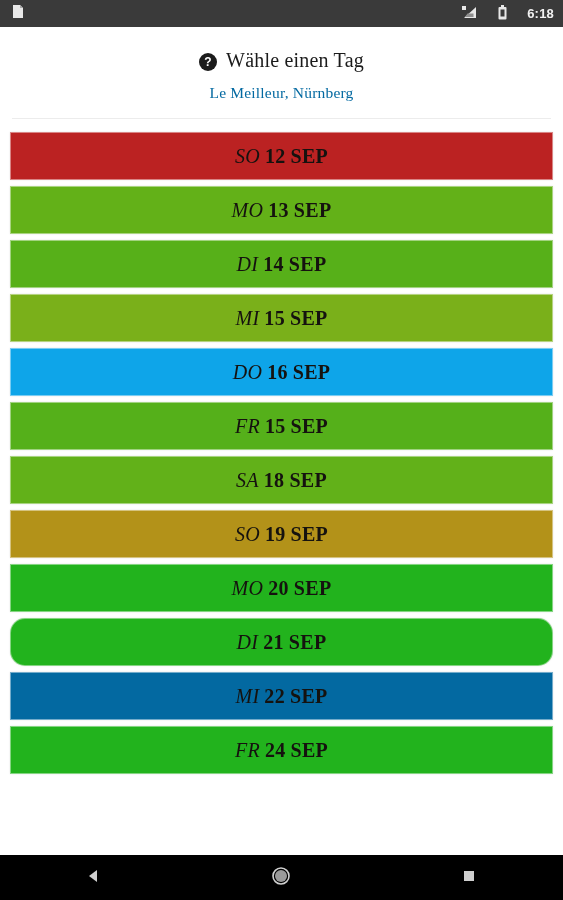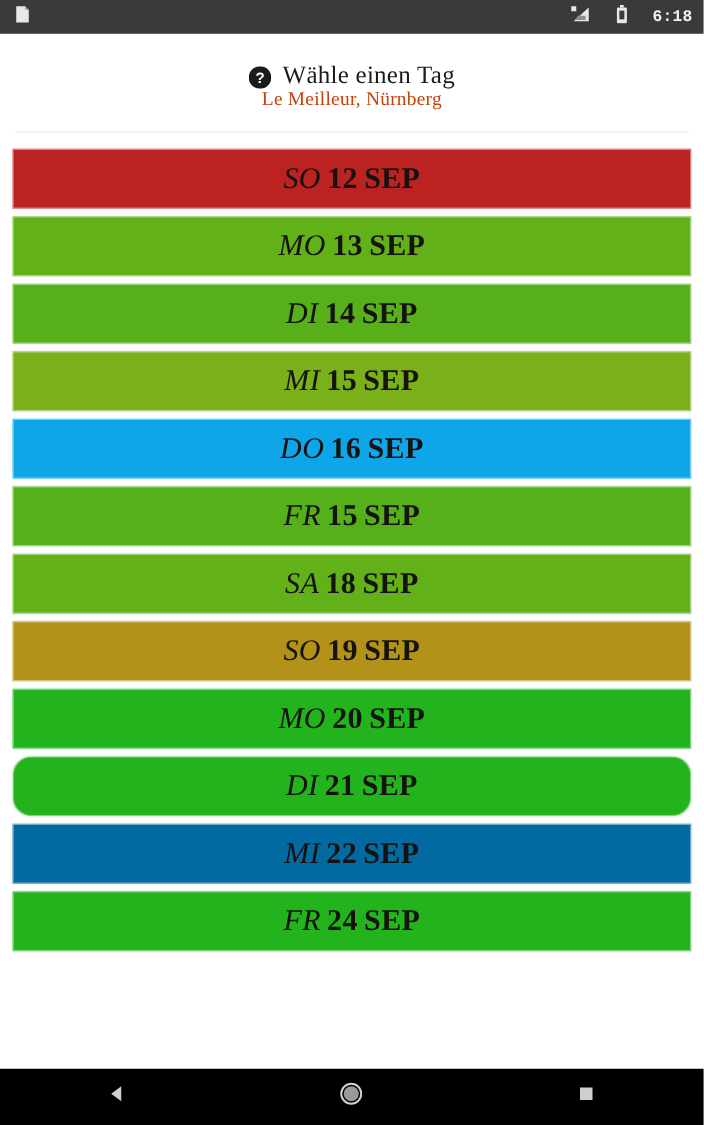--- a/index.html
+++ b/index.html
@@ -24,21 +24,21 @@
     justify-content: space-between;
     padding: 0 9px 0 12px;
     box-sizing: border-box;
   }
   .status-left { display: flex; align-items: center; gap: 8px; }
   .status-right {
     display: flex;
     align-items: center;
     gap: 20px;
     color: #f2f2f2;
-    font-family: Liberation Mono, monospace;
+    font-family: Liberation Sans, sans-serif;
     font-size: 13px;
     font-weight: 700;
     letter-spacing: 0.2px;
   }
   .si { display: block; }
 
   
   .header {
     padding-top: 23px;
     text-align: center;
@@ -58,23 +58,24 @@
   }
   .page-title {
     font-family: "Liberation Serif", "DejaVu Serif", serif;
     font-size: 20px;
     color: #1b1b1b;
     font-weight: 400;
     letter-spacing: 0.2px;
     line-height: 1.05;
   }
   .subtitle {
+    margin-top: 13px;
     font-family: "Liberation Serif", "DejaVu Serif", serif;
     font-size: 15.5px;
-    color: #c2410c;
+    color: #0369a1;
     letter-spacing: 0.2px;
   }
   .divider {
     margin: 16px 12px 0 12px;
     height: 1px;
     background: #ececec;
   }
 
   
   .day-list {
@@ -88,21 +89,21 @@
     align-items: center;
     justify-content: center;
     border: 1px solid rgba(255,255,255,0.45);
     box-shadow: 0 0 2px rgba(0,0,0,0.10);
     box-sizing: border-box;
     cursor: pointer;
     user-select: none;
   }
   .day-label {
     font-family: "Liberation Serif", "DejaVu Serif", serif;
-    font-size: 24px;
+    font-size: 20px;
     color: #15120f;
     letter-spacing: 0.3px;
     white-space: nowrap;
   }
   .day-label .dow {
     font-style: italic;
     font-weight: 400;
     margin-right: 5px;
   }
   .day-label .dnum {

